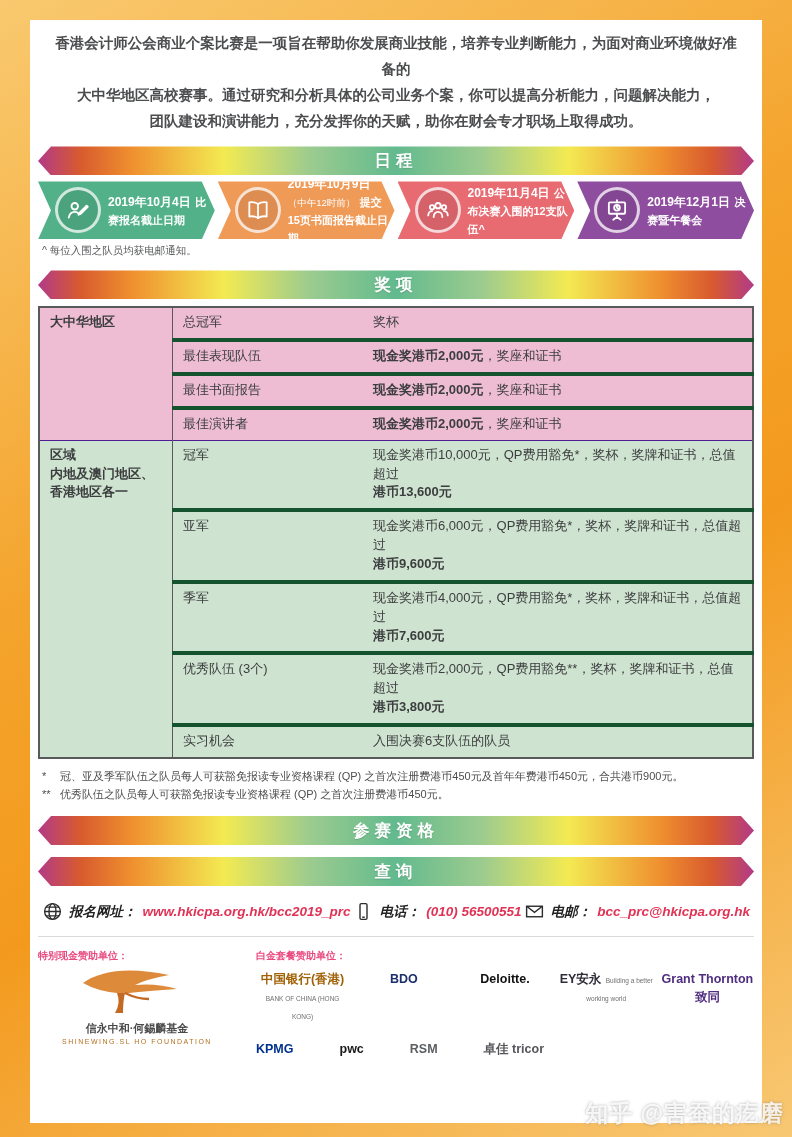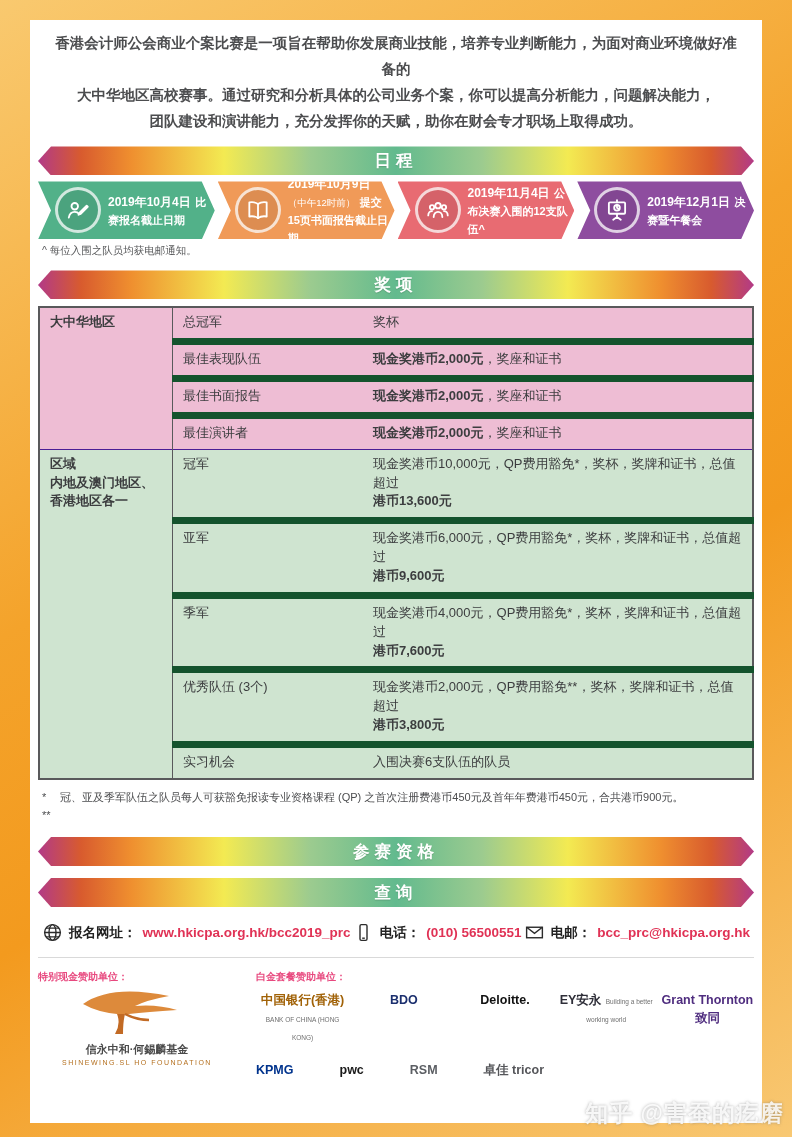--- a/index.html
+++ b/index.html
@@ -43,33 +43,33 @@
   .tl-desc{font-size:11px;font-weight:bold;line-height:1.25;}
   .sched-fn{margin:5px 12px 0;font-size:10.5px;color:#57585a;}
   
   .tbl-wrap{margin:7px 8px 0;}
   table.awards{width:100%;border-collapse:collapse;border:2px solid #59595b;font-size:13px;color:#3c3d3f;}
   table.awards td{padding:5px 10px 6px;vertical-align:top;line-height:1.45;}
   tr.pink td{background:#eebdd4;}
   tr.green td{background:#cfe4d0;}
   td.region{width:112px;font-weight:bold;border-right:1.5px solid #59595b;white-space:pre-line;}
   td.nm{width:170px;}
-  tr.sep td.nm,tr.sep td.pz{border-top:7px solid #14532d;}
+  tr.sep td.nm,tr.sep td.pz{border-top:4px solid #14532d;}
   tr.gsep td{border-top:1px solid #4c1d95;}
   .l2{display:block;}
   .fnotes{margin:8px 12px 0;font-size:11px;color:#4c4d4f;line-height:1.7;}
   .fn{display:flex;}
   .fn .mk{flex:none;width:18px;}
   
   .bullets{margin:8px 16px 0;color:#4a4b4d;font-size:14.5px;font-weight:bold;line-height:2.05;}
   .bullets .bl{display:flex;}
   .bullets .bl::before{content:"●";font-size:8px;line-height:inherit;margin:0 9px 0 2px;}
   
   .contacts{margin:15px 12px 0;display:flex;align-items:center;justify-content:space-between;}
-  .c-item{display:flex;align-items:center;gap:6px;}
+  .c-item{display:flex;align-items:center;gap:6px;font-style:italic;}
   .c-item svg{width:21px;height:21px;stroke:#2c2c2c;fill:none;stroke-width:1.6;}
   .c-lab{font-size:13.5px;font-weight:bold;color:#222;}
   .c-val{font-size:13.5px;font-weight:bold;color:#e03255;}
   .rule{border:none;border-top:1px solid #d9d9d9;margin:14px 8px 8px;}
   
   .sponsors{margin:0 8px;}
   .slabel{font-size:10px;font-weight:bold;color:#e8497f;margin:4px 0 6px;}
   .srowA{display:flex;gap:20px;}
   .colA{width:198px;flex:none;text-align:center;}
   .colB{flex:1;min-width:0;}
@@ -208,20 +208,21 @@
   </table>
   </div>
 
   <div class="fnotes">
     <div class="fn">
         <span class="mk">*</span>
         <span>冠、亚及季军队伍之队员每人可获豁免报读专业资格课程 (QP) 之首次注册费港币450元及首年年费港币450元，合共港币900元。</span>
       </div>
     <div class="fn">
         <span class="mk">**</span>
+        <span>优秀队伍之队员每人可获豁免报读专业资格课程 (QP) 之首次注册费港币450元。</span>
       </div>
   </div>
 
   <div class="banner">
     <span>参赛资格</span>
   </div>
 
   <div class="banner">
     <span>查询</span>
   </div>

